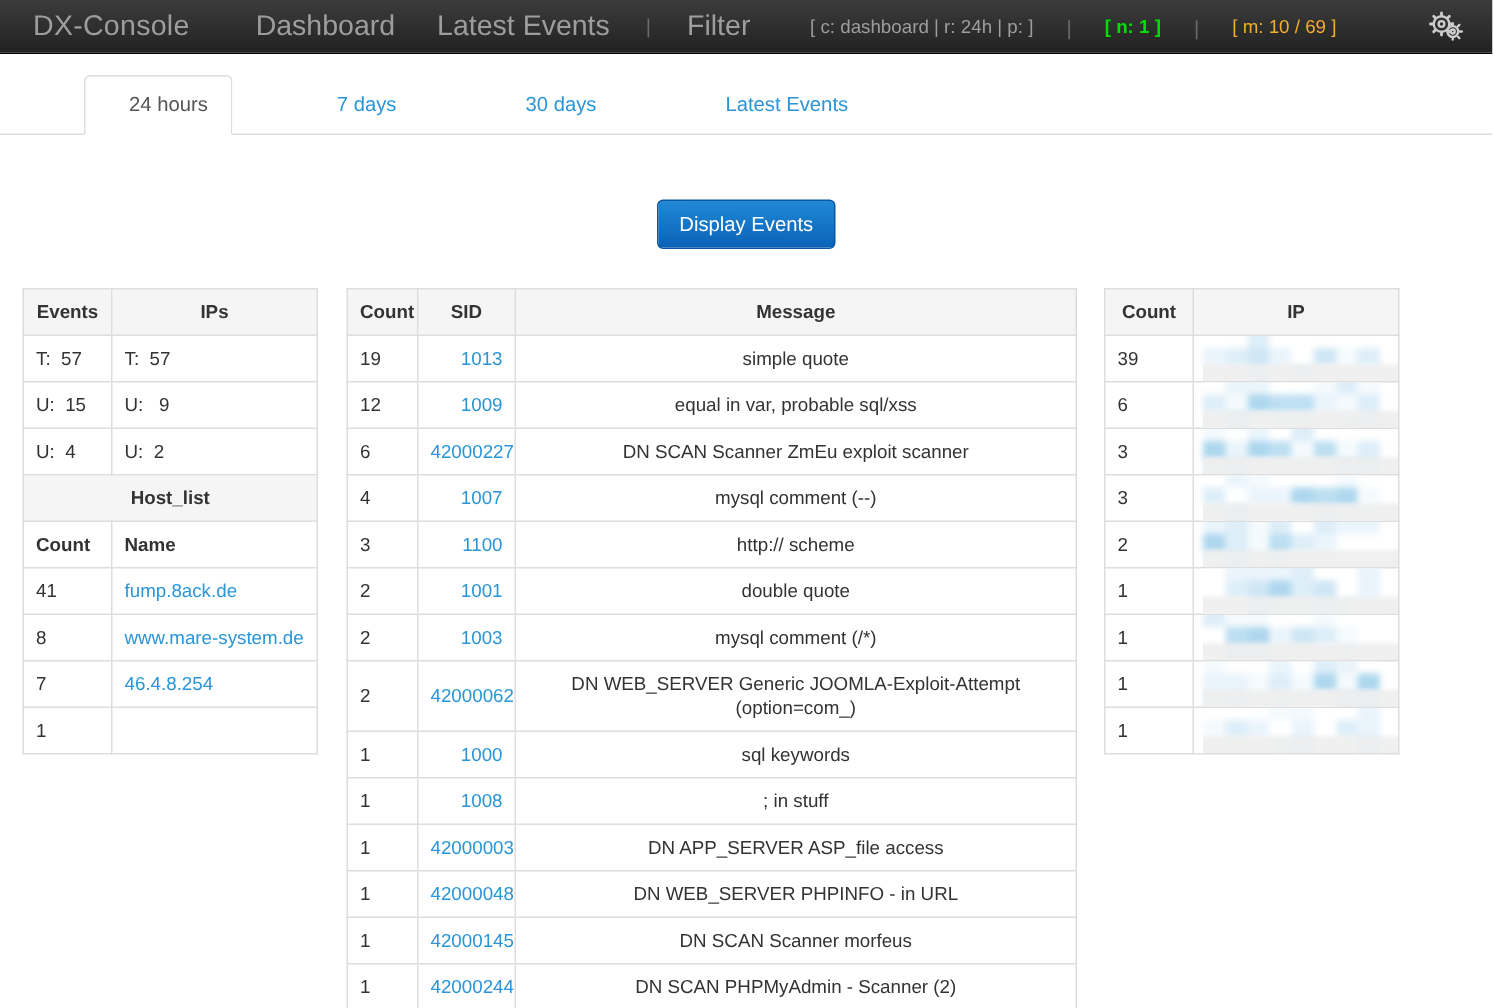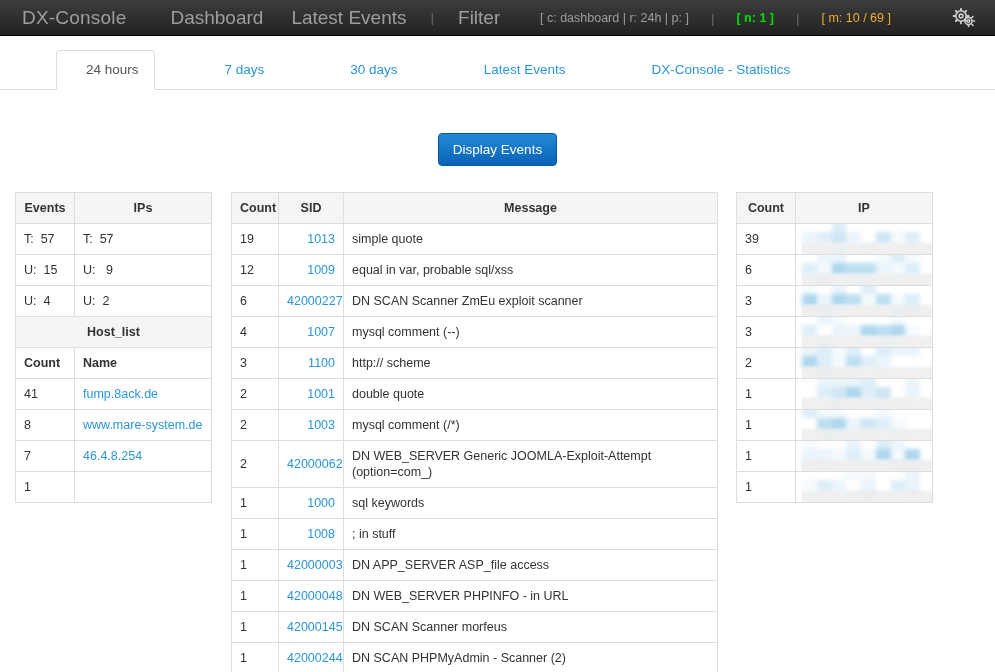--- a/index.html
+++ b/index.html
@@ -158,21 +158,21 @@
     background: #fff !important;
     font-weight: bold;
     text-align: left !important;
   }
 
   
   #mid-panel { position: absolute; left: 231px; top: 0; width: 487px; }
   #mid-panel .c-count { width: 47px; }
   #mid-panel .c-sid { width: 65px; text-align: right; }
   #mid-panel th.c-sid, #mid-panel th.c-count { text-align: center; }
-  #mid-panel td.c-msg { text-align: left; }
+  #mid-panel td.c-msg { text-align: center; }
 
   
   #right-panel { position: absolute; left: 736px; top: 0; width: 197px; }
   #right-panel .c-count { width: 59px; }
   #right-panel td.ipcell { padding: 0; height: 27px; position: relative; overflow: hidden; }
 
   
   .blurip {
     position: absolute;
     left: 6px; top: -4px;
@@ -239,21 +239,20 @@
     </svg>
   </div>
 </div>
 
 <div class="tabs-wrap">
   <div class="tabs">
     <a class="tab active" href="#">24 hours</a>
     <a class="tab" href="#">7 days</a>
     <a class="tab" href="#">30 days</a>
     <a class="tab" href="#">Latest Events</a>
-    <a class="tab" href="#">DX-Console - Statistics</a>
   </div>
 </div>
 
 <div class="head-row">
   <button class="btn-primary">Display Events</button>
 </div>
 
 <div class="panels">
 
   <table class="tbl" id="left-panel">

